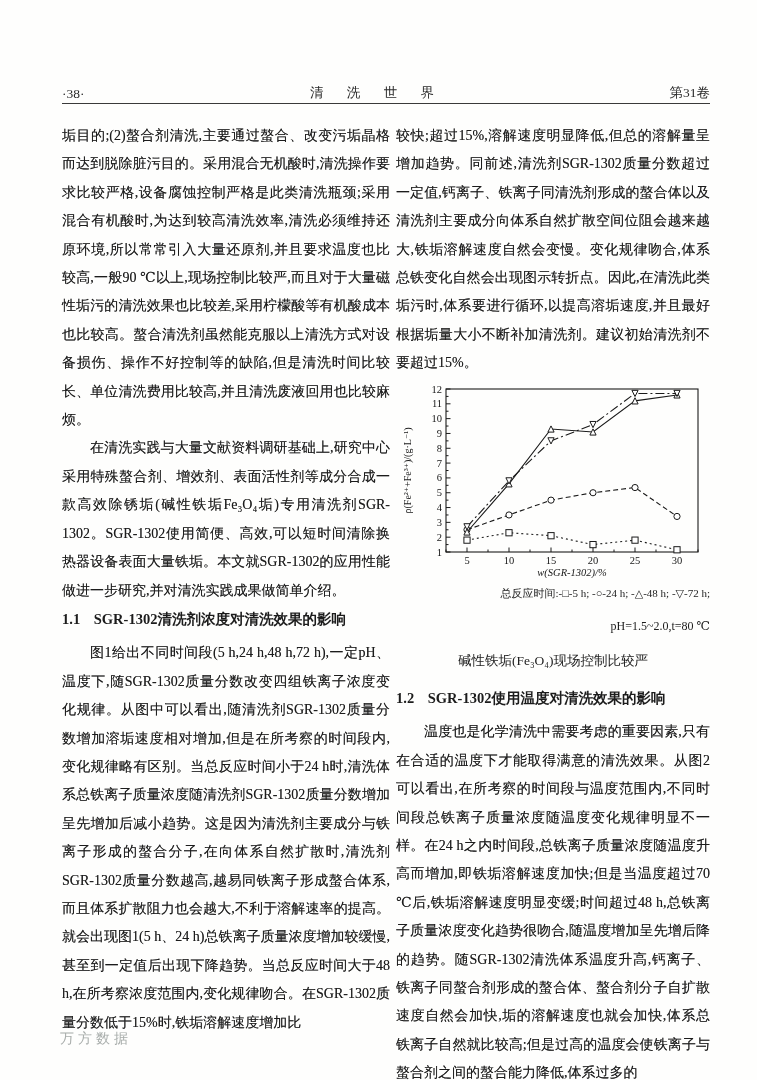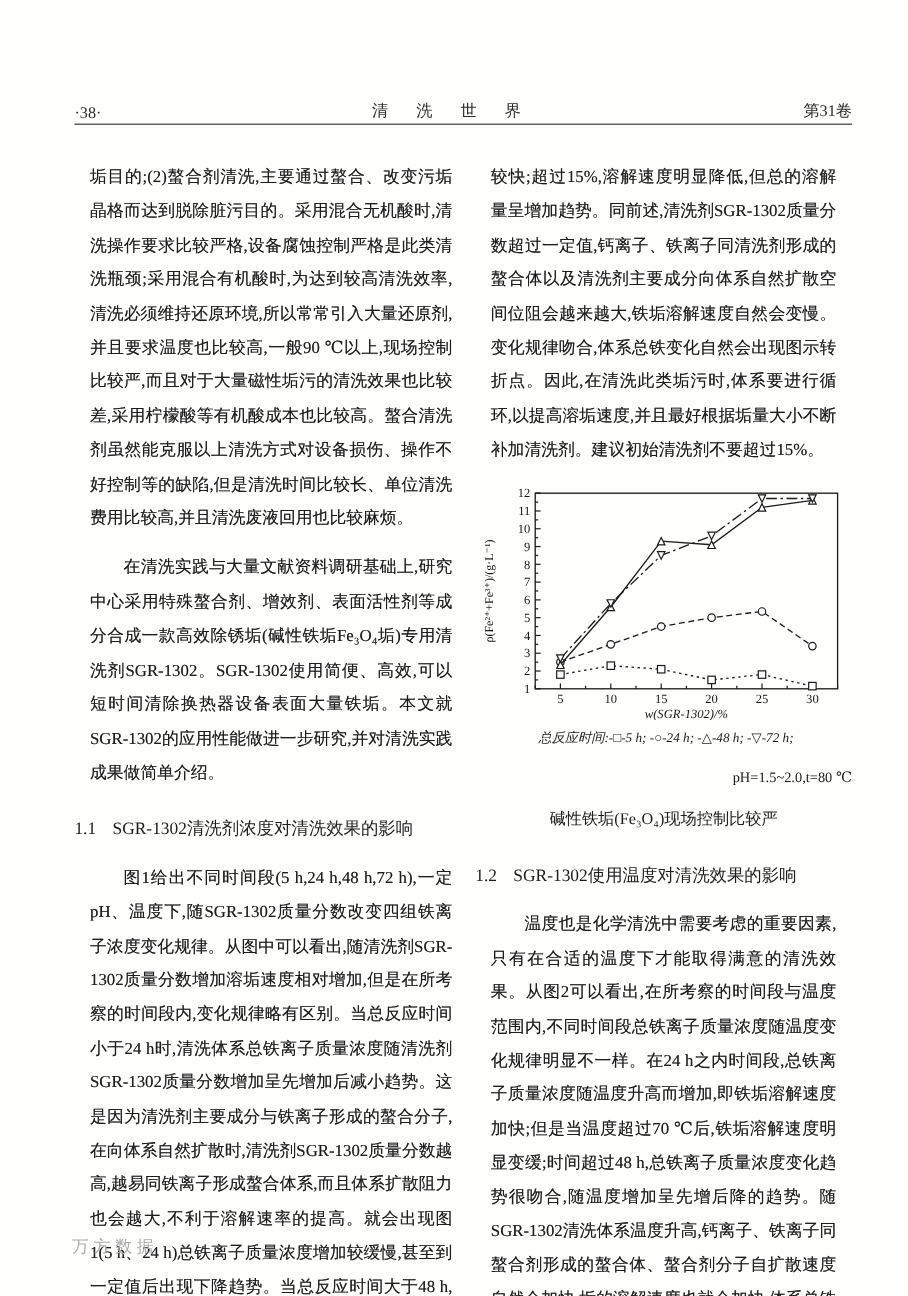--- a/index.html
+++ b/index.html
@@ -14,32 +14,32 @@
     font-size:13.5px;color:#2a2a2a;
   }
   .journal{letter-spacing:10px;}
   .header-rule{
     position:absolute;top:103px;left:62px;width:648px;height:0;
     border-top:1.6px solid #3a3a3a;
   }
   .col{position:absolute;top:122px;font-size:14px;line-height:28.4px;}
   .col-left{left:62px;width:328px;}
   .col-right{left:396px;width:314px;}
-  p{margin:13px;text-align:justify;text-shadow:0 0 .4px rgba(20,20,20,.55);}
+  p{margin:0;text-align:justify;text-shadow:0 0 .4px rgba(20,20,20,.55);}
   .ind{text-indent:2em;}
   .h1{
     font-size:18px;font-weight:700;margin:16px 0 10px 0;letter-spacing:3px;
   }
   .h1 .num{letter-spacing:0;margin-right:16px;}
-  .h2{font-size:14.5px;font-weight:400;margin:18px 0 6px 0;}
+  .h2{font-size:14.5px;font-weight:700;margin:0 0 6px 0;}
   .h2 .num{margin-right:10px;}
   .figure{margin:4px 0 8px 0;text-align:center;}
   .chart{display:block;margin:0 auto;}
   .chart text{font-family:"Liberation Serif","DejaVu Serif",serif;fill:#161616;}
-  .legend-line{font-size:11px;text-align:center;margin:1px 0 0 4px;white-space:nowrap;color:#1c1c1c;font-style:italic;}
+  .legend-line{font-size:11px;text-align:right;margin:1px 0 0 4px;white-space:nowrap;color:#1c1c1c;}
   .cond-line{font-size:12px;text-align:right;margin-top:5px;}
   .cap{font-size:13.5px;text-align:center;margin-top:7px;}
   .cap.first{margin-top:9px;}
   .watermark{
     position:absolute;left:60px;top:1030px;font-size:14px;
     color:#a8adab;letter-spacing:4px;
   }
 </style>
 </head>
 <body>

